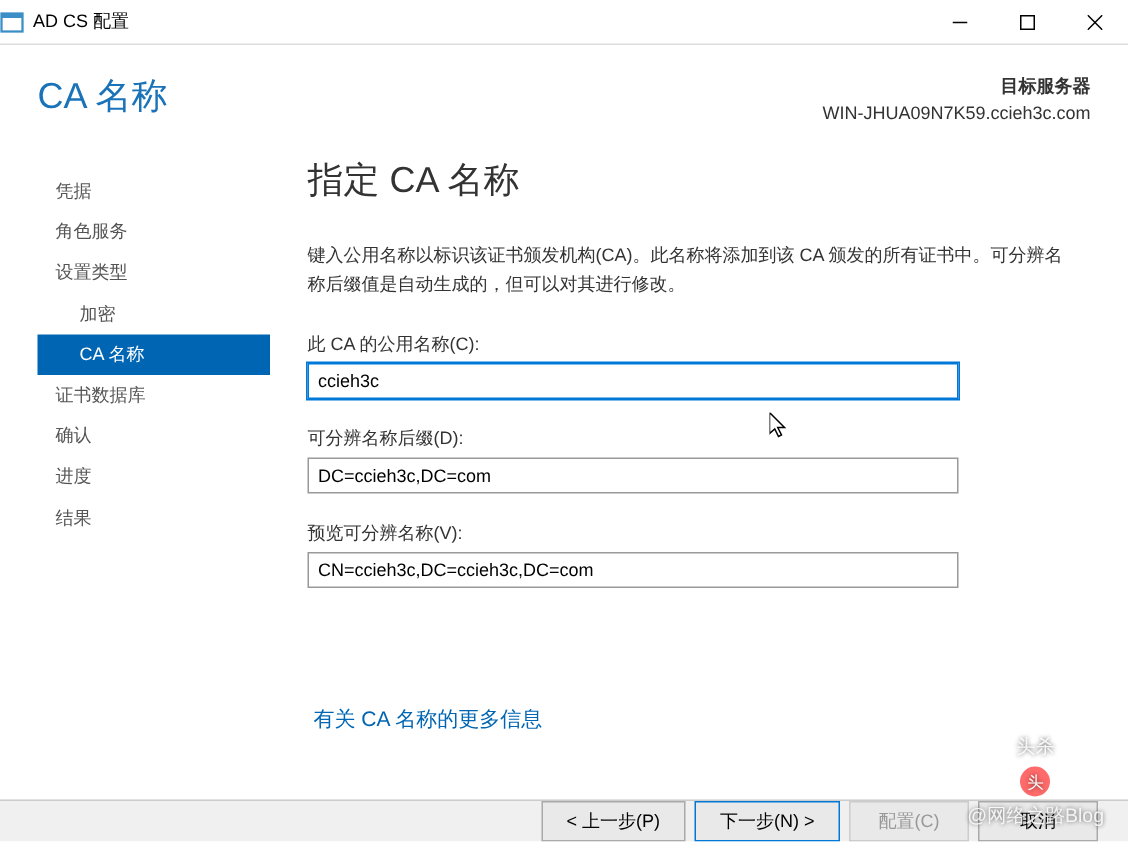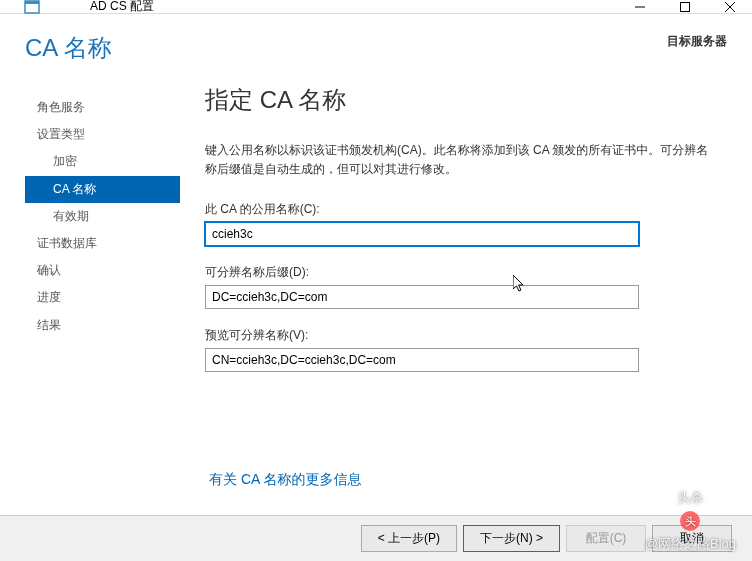--- a/index.html
+++ b/index.html
@@ -1,18 +1,18 @@
 <!DOCTYPE html>
 <html><head>
   <meta charset="utf-8">
   <style>
     * { box-sizing: border-box; margin: 0; padding: 0; }
     body { font-family: "Microsoft YaHei", "Segoe UI", sans-serif; font-size: 12px; background: #fff; width: 752px; height: 561px; overflow: hidden; position: relative; }
     
-    .titlebar { height: 14px; display: flex; align-items: center; padding-left: 24px; border-bottom: 1px solid #ddd; gap: 44px; }
+    .titlebar { height: 30px; display: flex; align-items: center; padding-left: 0; border-bottom: 1px solid #ddd; }
     .titlebar-icon { width: 16px; height: 16px; margin-right: 6px; }
     .titlebar-icon svg { width: 16px; height: 16px; }
     .titlebar-text { flex: 1; font-size: 12px; color: #000; }
     .window-controls { display: flex; }
     .win-btn { width: 45px; height: 29px; display: flex; align-items: center; justify-content: center; cursor: pointer; }
     
     .header-area { padding: 18px 25px 10px 25px; display: flex; justify-content: space-between; align-items: flex-start; }
     .wizard-title { color: #1a73b8; font-size: 24px; font-weight: 300; }
     .target-info { text-align: right; font-size: 12px; color: #333; line-height: 1.5; }
     .target-info .label { font-weight: 600; }
@@ -27,21 +27,21 @@
     .section-title { font-size: 24px; color: #333; margin-bottom: 25px; font-weight: 400; }
     .desc-text { font-size: 12px; color: #333; line-height: 1.6; margin-bottom: 22px; }
     
     .field-group { margin-bottom: 18px; }
     .field-label { font-size: 12px; color: #333; margin-bottom: 4px; display: block; }
     .text-input { width: 434px; padding: 4px 6px; font-size: 12px; border: 1px solid #999; font-family: inherit; }
     .text-input.focused { border: 1px solid #0078d7; outline: 1px solid #0078d7; }
     
     .more-link { color: #0066b3; font-size: 14px; cursor: pointer; position: absolute; bottom: 72px; left: 209px; }
     
-    .button-row { position: absolute; bottom: 0; left: 0; right: 0; height: 46px; border-top: 1px solid #ccc; display: flex; align-items: center; justify-content: flex-end; padding-right: 20px; gap: 6px; background: #f0f0f0; }
+    .button-row { position: absolute; bottom: 0; left: 0; right: 0; height: 28px; border-top: 1px solid #ccc; display: flex; align-items: center; justify-content: flex-end; padding-right: 20px; gap: 6px; background: #f0f0f0; }
     .btn { padding: 4px 16px; font-size: 12px; border: 1px solid #aaa; background: #e9e9e9; cursor: pointer; min-width: 80px; }
     .btn.disabled { color: #999; border-color: #ccc; }
     .btn.primary { border: 1px solid #0078d7; }
     
     .watermark { position: absolute; bottom: 8px; right: 16px; color: rgba(255,255,255,0.85); font-size: 13px; display: flex; align-items: center; gap: 4px; pointer-events: none; text-shadow: 0 0 3px rgba(0,0,0,0.6); flex-direction: column; }
     .watermark .circ { width: 20px; height: 20px; border-radius: 50%; background: rgba(255,80,80,0.85); display: flex; align-items: center; justify-content: center; color: #fff; font-size: 11px; }
     
     .cursor-arrow { position: absolute; left: 513px; top: 275px; pointer-events: none; }
   </style>
 </head>
@@ -72,30 +72,31 @@
           <line x1="10" y1="0" x2="0" y2="10" stroke="#000" stroke-width="1"></line>
         </svg>
       </div>
   </div>
 </div>
 
 <div class="header-area">
   <div class="wizard-title">CA 名称</div>
   <div class="target-info">
     <div class="label">目标服务器</div>
+    <div>WIN-JHUA09N7K59.ccieh3c.com</div>
   </div>
 </div>
 
 <div class="content-row">
   <div class="sidebar">
+      <div class="side-item">凭据</div>
       <div class="side-item">角色服务</div>
       <div class="side-item">设置类型</div>
       <div class="side-item indent">加密</div>
       <div class="side-item indent active">CA 名称</div>
-      <div class="side-item indent">有效期</div>
       <div class="side-item">证书数据库</div>
       <div class="side-item">确认</div>
       <div class="side-item">进度</div>
       <div class="side-item">结果</div>
     </div>
 
   <div class="main-panel">
     <div class="section-title">指定 CA 名称</div>
     <div class="desc-text">键入公用名称以标识该证书颁发机构(CA)。此名称将添加到该 CA 颁发的所有证书中。可分辨名称后缀值是自动生成的，但可以对其进行修改。</div>
 

